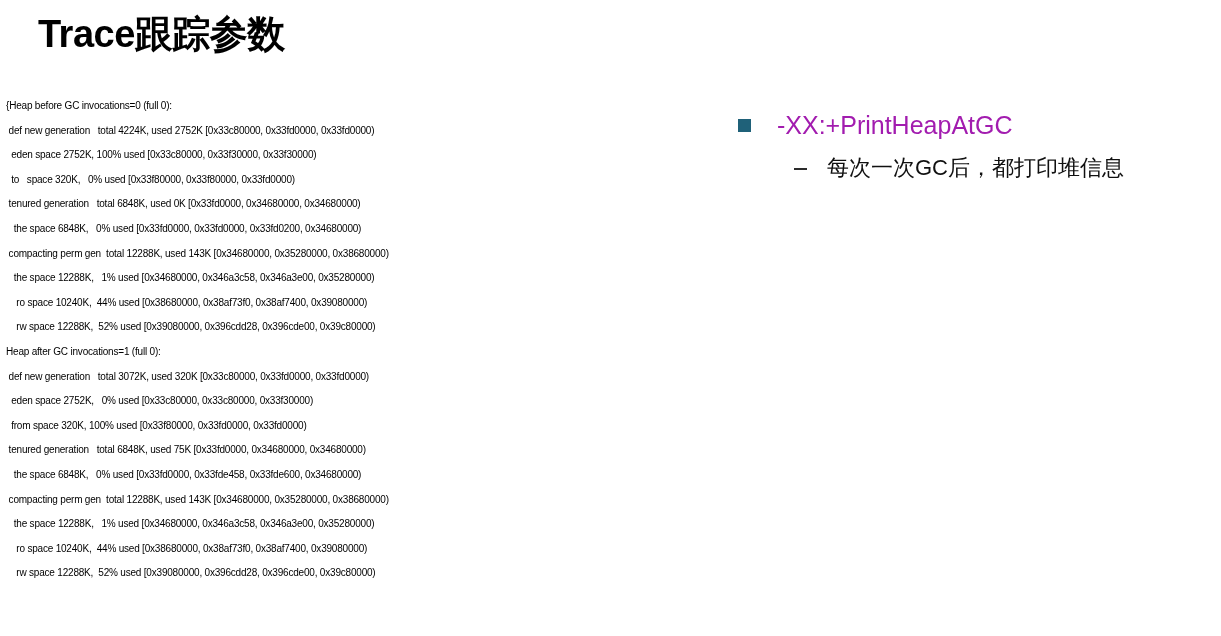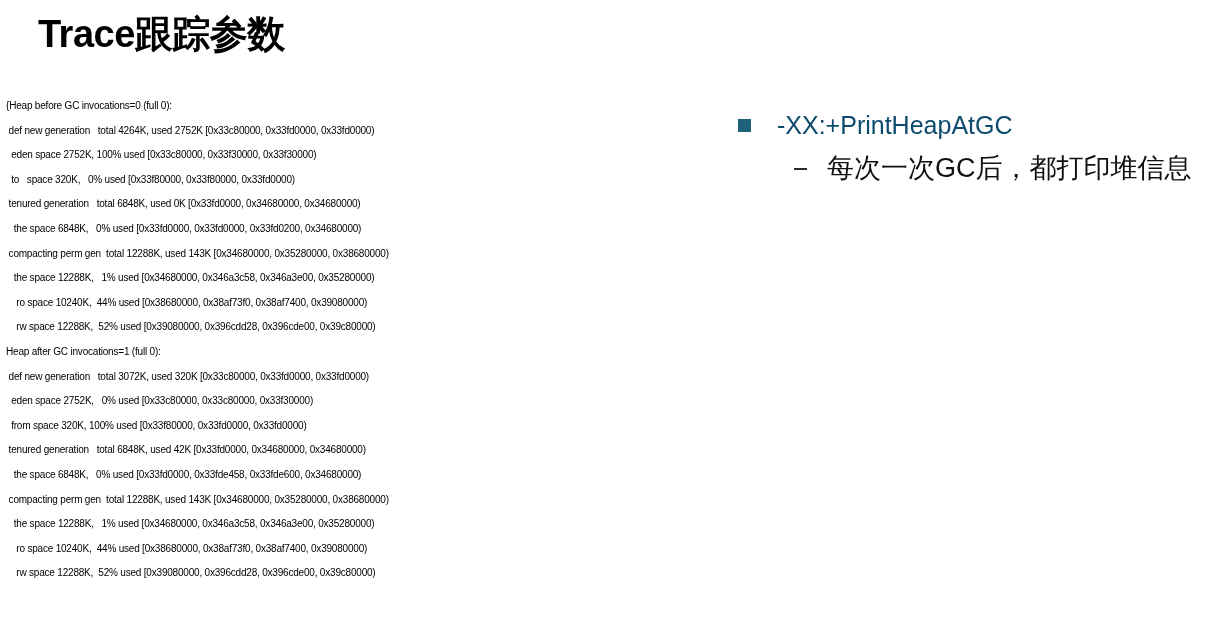--- a/index.html
+++ b/index.html
@@ -68,68 +68,68 @@
   .bullet-marker-square {
     width: 13px;
     height: 13px;
     background: #1f6179;
     margin-top: 11px;
     margin-right: 26px;
     flex: 0 0 auto;
   }
   .bullet-text {
     font-size: 25px;
-    color: #0c4a6e;
+    color: #a21caf;
     line-height: 34px;
     white-space: nowrap;
   }
   .subbullet-row {
     display: flex;
     align-items: flex-start;
     margin-top: 10px;
     margin-left: 56px;
   }
   .subbullet-marker-dash {
     width: 13px;
     height: 2px;
     background: #2b2b2b;
     margin-top: 16px;
     margin-right: 20px;
     flex: 0 0 auto;
   }
   .subbullet-text {
-    font-size: 27px;
+    font-size: 22px;
     color: #101010;
     line-height: 32px;
     white-space: nowrap;
   }
 </style>
 </head>
 <body>
 
 <div class="slide">
 
   <div class="slide-title">Trace跟踪参数</div>
 
   <div class="log-block">
       <div class="log-line">{Heap before GC invocations=0 (full 0):</div>
-      <div class="log-line"> def new generation   total 4264K, used 2752K [0x33c80000, 0x33fd0000, 0x33fd0000)</div>
+      <div class="log-line"> def new generation   total 4224K, used 2752K [0x33c80000, 0x33fd0000, 0x33fd0000)</div>
       <div class="log-line">  eden space 2752K, 100% used [0x33c80000, 0x33f30000, 0x33f30000)</div>
       <div class="log-line">  to   space 320K,   0% used [0x33f80000, 0x33f80000, 0x33fd0000)</div>
       <div class="log-line"> tenured generation   total 6848K, used 0K [0x33fd0000, 0x34680000, 0x34680000)</div>
       <div class="log-line">   the space 6848K,   0% used [0x33fd0000, 0x33fd0000, 0x33fd0200, 0x34680000)</div>
       <div class="log-line"> compacting perm gen  total 12288K, used 143K [0x34680000, 0x35280000, 0x38680000)</div>
       <div class="log-line">   the space 12288K,   1% used [0x34680000, 0x346a3c58, 0x346a3e00, 0x35280000)</div>
       <div class="log-line">    ro space 10240K,  44% used [0x38680000, 0x38af73f0, 0x38af7400, 0x39080000)</div>
       <div class="log-line">    rw space 12288K,  52% used [0x39080000, 0x396cdd28, 0x396cde00, 0x39c80000)</div>
       <div class="log-line">Heap after GC invocations=1 (full 0):</div>
       <div class="log-line"> def new generation   total 3072K, used 320K [0x33c80000, 0x33fd0000, 0x33fd0000)</div>
       <div class="log-line">  eden space 2752K,   0% used [0x33c80000, 0x33c80000, 0x33f30000)</div>
       <div class="log-line">  from space 320K, 100% used [0x33f80000, 0x33fd0000, 0x33fd0000)</div>
-      <div class="log-line"> tenured generation   total 6848K, used 42K [0x33fd0000, 0x34680000, 0x34680000)</div>
+      <div class="log-line"> tenured generation   total 6848K, used 75K [0x33fd0000, 0x34680000, 0x34680000)</div>
       <div class="log-line">   the space 6848K,   0% used [0x33fd0000, 0x33fde458, 0x33fde600, 0x34680000)</div>
       <div class="log-line"> compacting perm gen  total 12288K, used 143K [0x34680000, 0x35280000, 0x38680000)</div>
       <div class="log-line">   the space 12288K,   1% used [0x34680000, 0x346a3c58, 0x346a3e00, 0x35280000)</div>
       <div class="log-line">    ro space 10240K,  44% used [0x38680000, 0x38af73f0, 0x38af7400, 0x39080000)</div>
       <div class="log-line">    rw space 12288K,  52% used [0x39080000, 0x396cdd28, 0x396cde00, 0x39c80000)</div>
     </div>
 
   <div class="bullet-panel">
     <div class="bullet-row">
       <span class="bullet-marker-square"></span>

